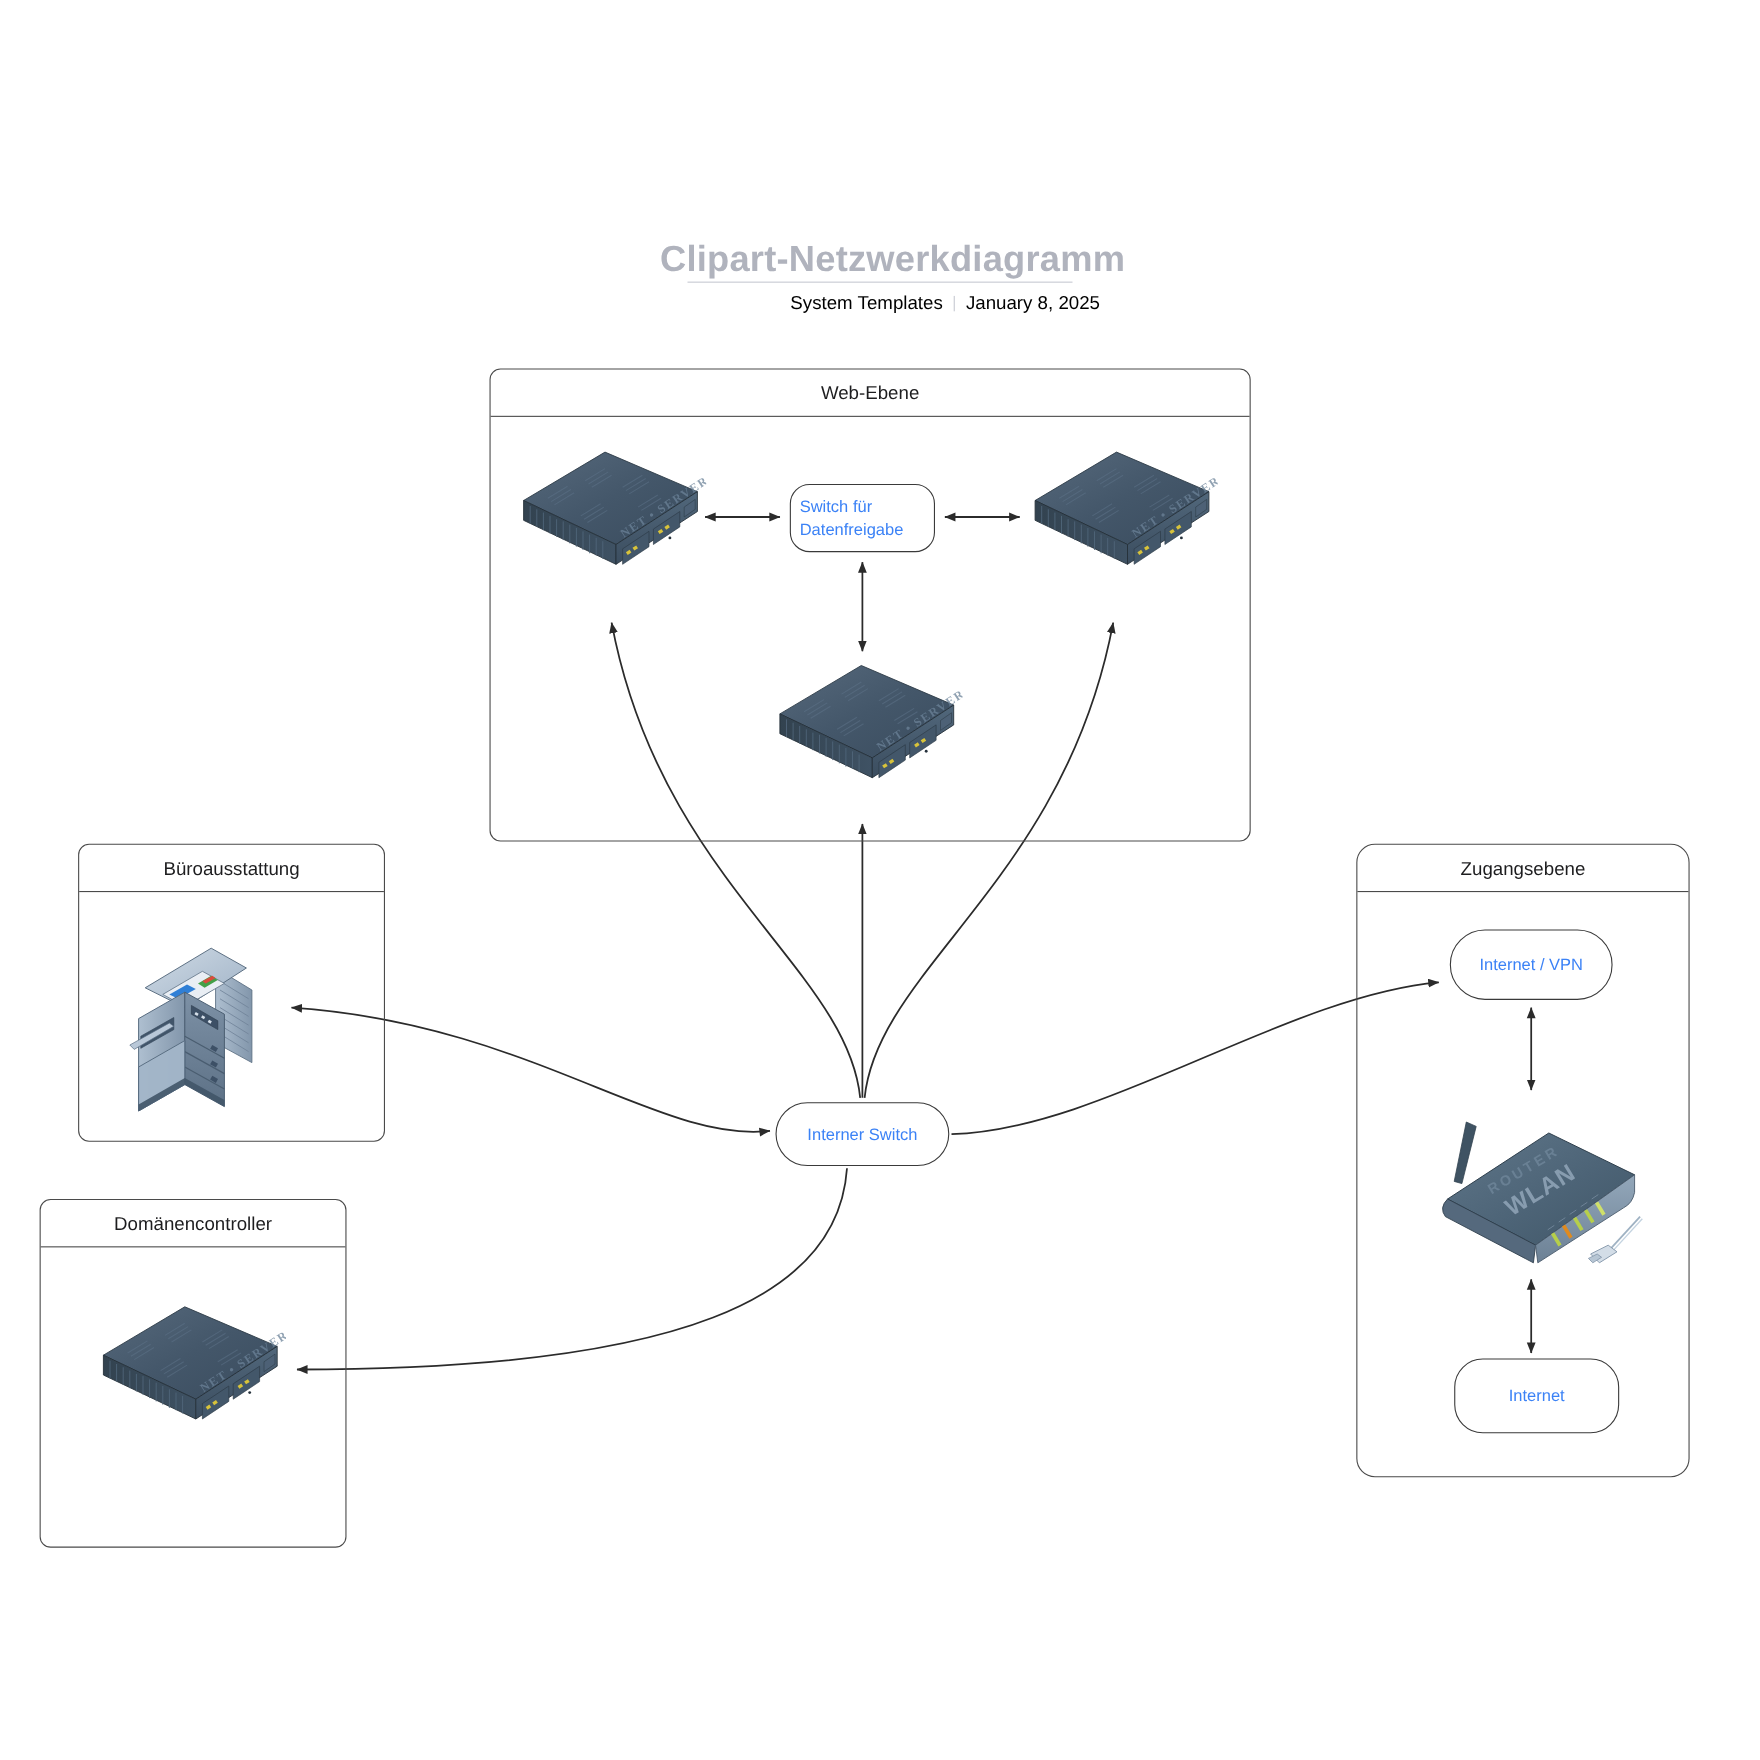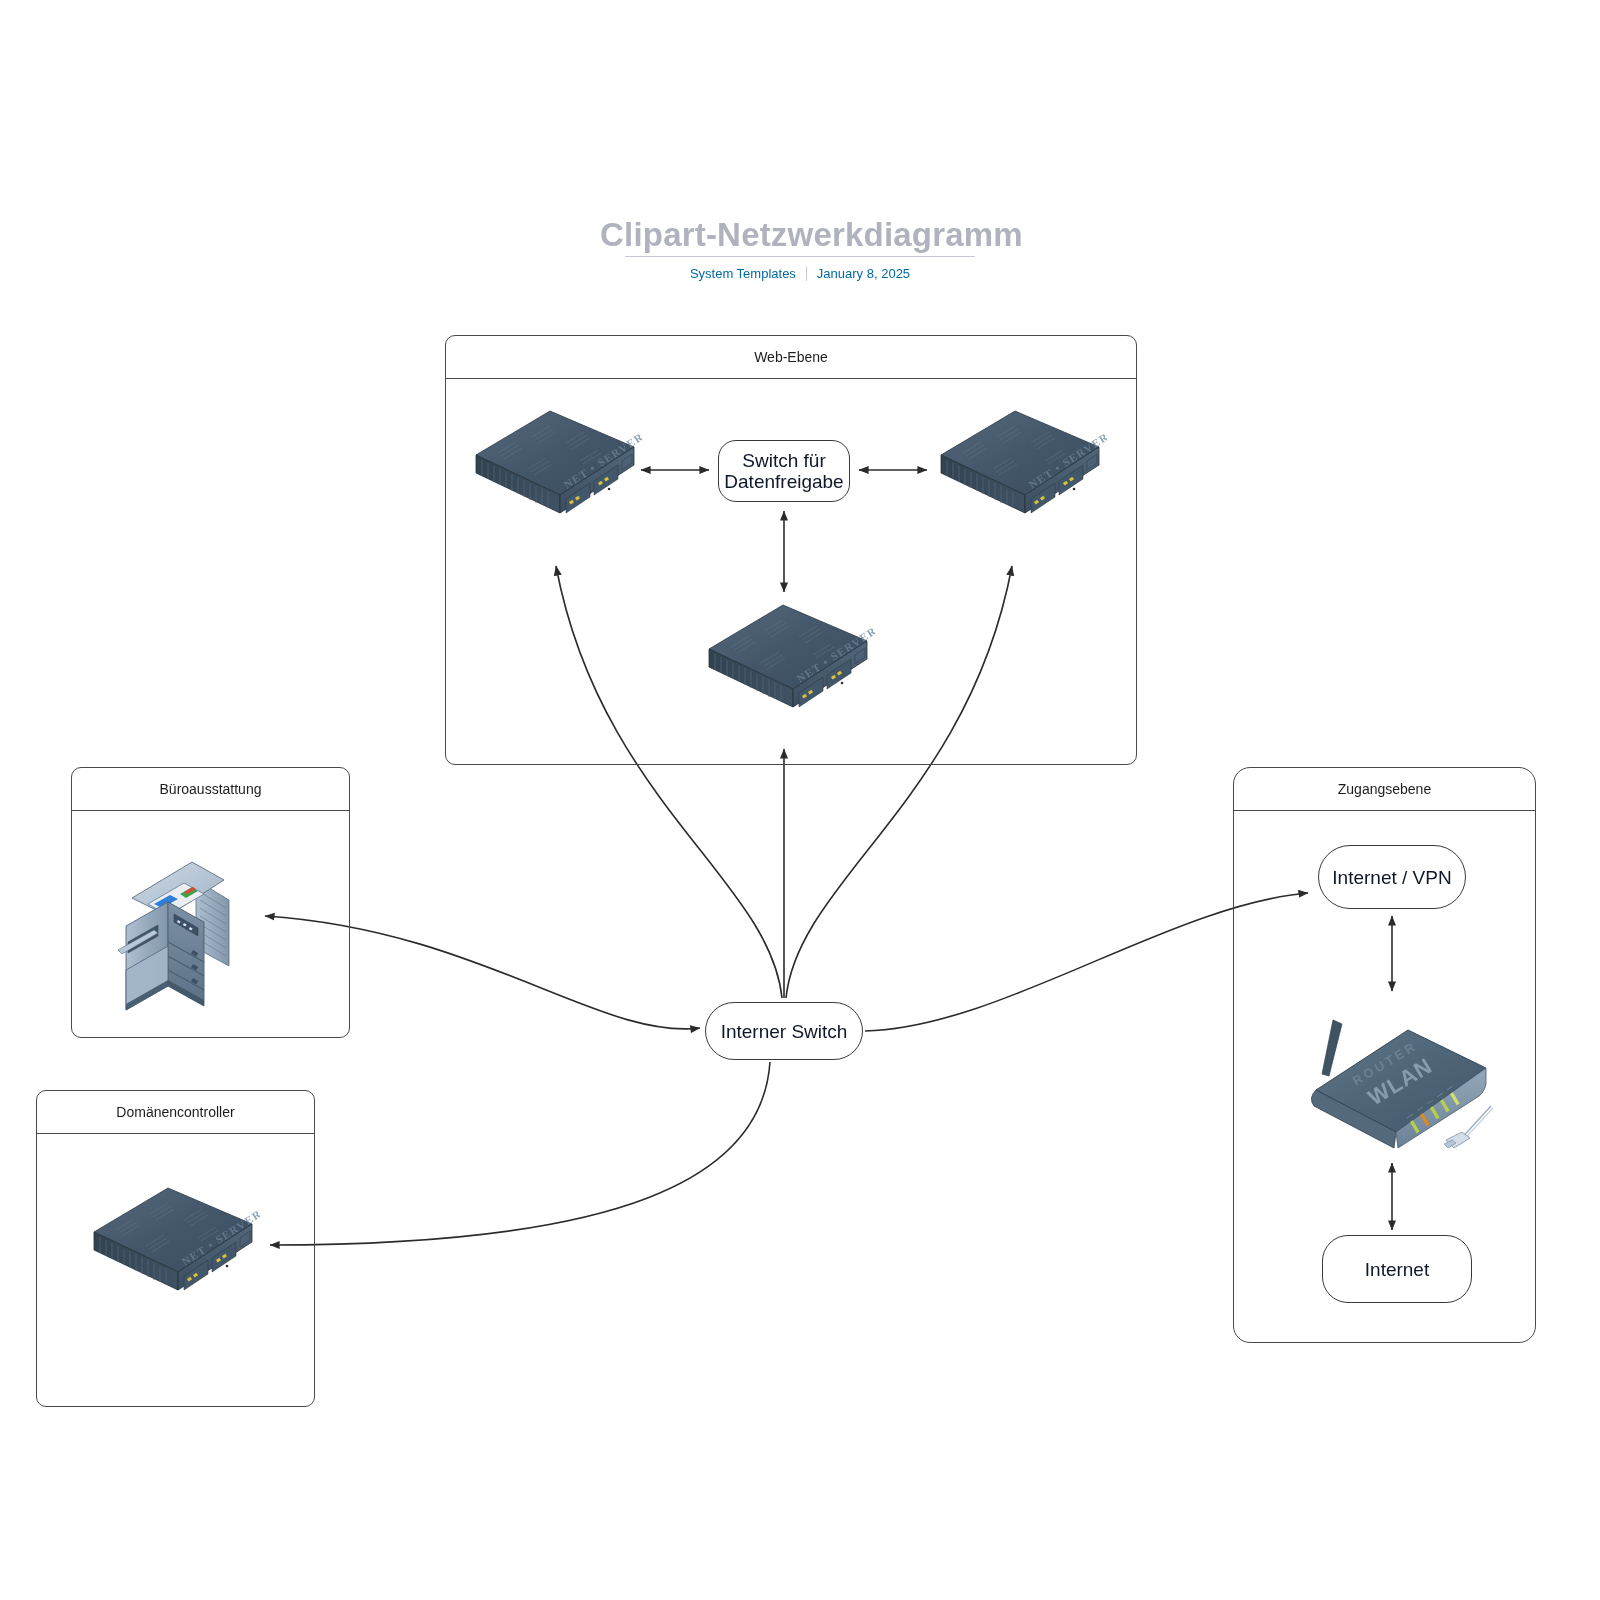--- a/index.html
+++ b/index.html
@@ -41,24 +41,24 @@
     white-space: nowrap;
   }
   .title-rule {
     height: 1px;
     background: #c6c9d2;
     margin: 4px auto 0 auto;
     width: 350px;
   }
   .doc-sub {
     margin-top: 9px;
-    font-size: 13px;
-    color: #0369a1;
+    font-size: 17px;
+    color: #000000;
     display: flex;
-    justify-content: center;
+    justify-content: flex-end;
     align-items: center;
     gap: 10px;
     white-space: nowrap;
   }
   .sub-div {
     display: inline-block;
     width: 1px;
     height: 14px;
     background: #c6c9d2;
   }
@@ -77,44 +77,43 @@
     top: 0;
     right: 0;
     height: 43px;
     border-bottom: 1.3px solid #4a4a4a;
     display: flex;
     align-items: center;
     justify-content: center;
     box-sizing: border-box;
   }
   .panel-title {
-    font-size: 14px;
+    font-size: 17px;
     color: #1d1d1f;
     line-height: 1;
     white-space: nowrap;
   }
 
   #panel-web      { left: 445px;  top: 335px;  width: 692px;  height: 430px; }
   #panel-office   { left: 36px;   top: 767px;  width: 279px;  height: 271px; margin-left: 35px; }
   #panel-domain   { left: 36px;   top: 1090px; width: 279px;  height: 317px; }
   #panel-access   { left: 1233px; top: 767px;  width: 303px;  height: 576px; border-radius: 17px; }
 
   
   .node {
     position: absolute;
     border: 1.4px solid #3a3a3a;
     border-radius: 22px;
     background: #ffffff;
     box-sizing: border-box;
     display: flex;
     align-items: center;
     justify-content: center;
-    text-align: center;
-    font-size: 19px;
-    color: #0f172a;
+    font-size: 15px;
+    color: #3b82f6;
     line-height: 21px;
     padding: 0 8px;
   }
   #node-share-switch  { left: 718px;  top: 440px;  width: 132px; height: 62px; border-radius: 18px; }
   #node-internal-switch { left: 705px; top: 1002px; width: 158px; height: 58px; border-radius: 29px; }
   #node-firewall      { left: 1318px; top: 845px;  width: 148px; height: 64px; border-radius: 32px; }
   #node-internet      { left: 1322px; top: 1235px; width: 150px; height: 68px; border-radius: 26px; }
 
   
   .clipart {

